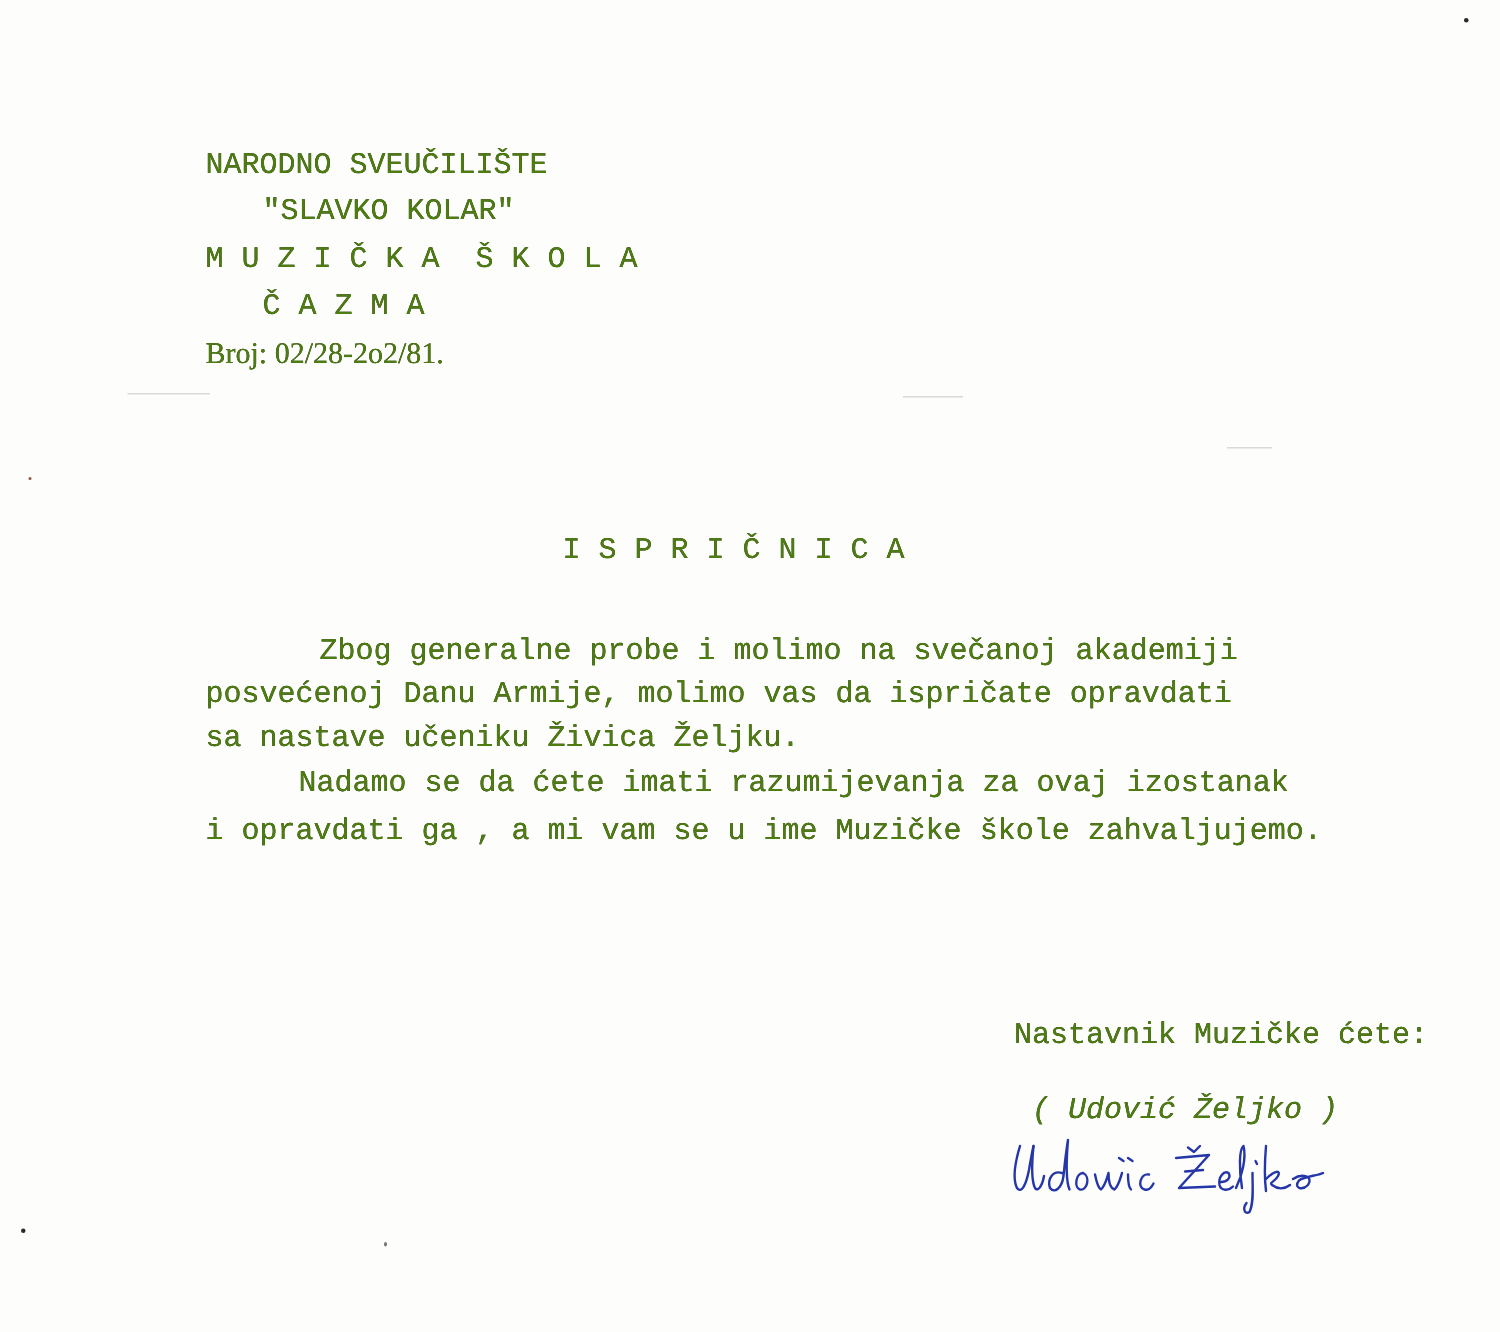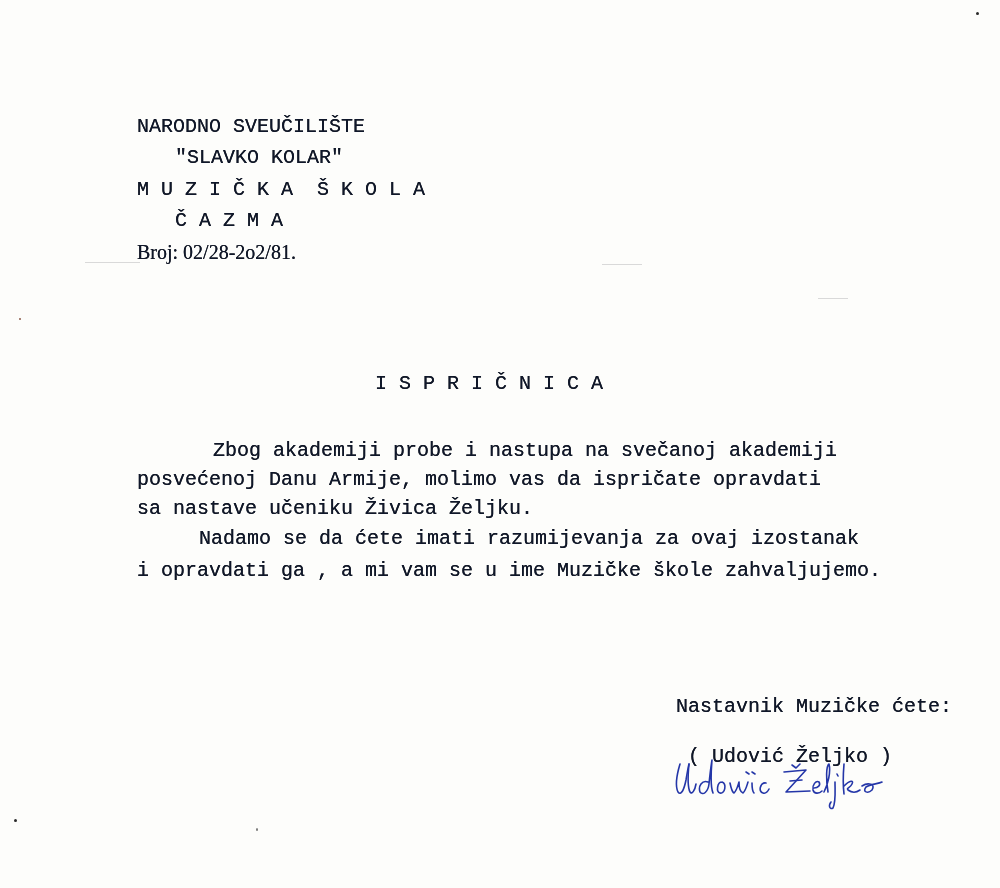--- a/index.html
+++ b/index.html
@@ -17,45 +17,44 @@
       position: absolute;
       left: 0; top: 0;
       width: 1000px;
       height: 888px;
       background: #fdfdfb;
     }
     .tw {
       position: absolute;
       font-family: "Liberation Mono", "DejaVu Sans Mono", monospace;
       font-size: 20px;
-      color: #0f172a;
+      color: #4d7c0f;
       white-space: pre;
       line-height: 1;
       letter-spacing: 0px;
       text-shadow: 0 0 0.4px #1d1d1d;
-      margin-top: 16px;
     }
     
     #h1 { left: 137px; top: 101px; }
     #h2 { left: 175px; top: 132px; }
     #h3 { left: 137px; top: 164px; }
     #h4 { left: 175px; top: 195px; }
     #h5 { left: 137px; top: 226px; font-family: Liberation Serif, serif; }
     
     #title { left: 375px; top: 358px; }
     
     #b1 { left: 213px; top: 425px; }
     #b2 { left: 137px; top: 454px; }
     #b3 { left: 137px; top: 483px; }
     #b4 { left: 199px; top: 513px; }
     #b5 { left: 137px; top: 545px; }
     #b6 { left: 137px; top: 576px; }
     
     #sig-title { left: 676px; top: 681px; }
-    #sig-name  { left: 688px; top: 731px; }
+    #sig-name  { left: 688px; top: 731px; font-style: italic; }
     .signature {
       position: absolute;
       left: 672px;
       top: 752px;
       width: 220px;
       height: 60px;
     }
     .speck {
       position: absolute;
       background: #2a2a2a;
@@ -77,21 +76,21 @@
   <div class="tw" id="h3">M U Z I Č K A  Š K O L A</div>
   <div class="tw" id="h4">Č A Z M A</div>
   <div class="tw" id="h5">Broj: 02/28-2o2/81.</div>
 
   <div class="faint" style="left:85px;top:262px;width:55px;"></div>
   <div class="faint" style="left:602px;top:264px;width:40px;"></div>
   <div class="faint" style="left:818px;top:298px;width:30px;"></div>
 
   <div class="tw" id="title">I S P R I Č N I C A</div>
 
-  <div class="tw" id="b1">Zbog akademiji probe i nastupa na svečanoj akademiji</div>
+  <div class="tw" id="b1">Zbog generalne probe i molimo na svečanoj akademiji</div>
   <div class="tw" id="b2">posvećenoj Danu Armije, molimo vas da ispričate opravdati</div>
   <div class="tw" id="b3">sa nastave učeniku Živica Željku.</div>
   <div class="tw" id="b4">Nadamo se da ćete imati razumijevanja za ovaj izostanak</div>
   <div class="tw" id="b5">i opravdati ga , a mi vam se u ime Muzičke škole zahvaljujemo.</div>
 
   <div class="tw" id="sig-title">Nastavnik Muzičke ćete:</div>
   <div class="tw" id="sig-name">( Udović Željko )</div>
 
   <svg class="signature" viewBox="0 0 220 60">
     <g fill="none" stroke="#2436a8" stroke-width="1.6" stroke-linecap="round" stroke-linejoin="round">

